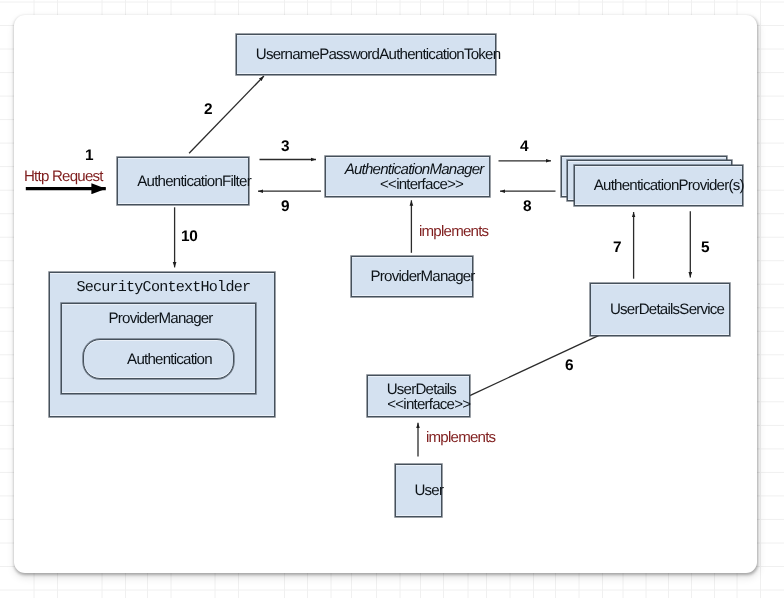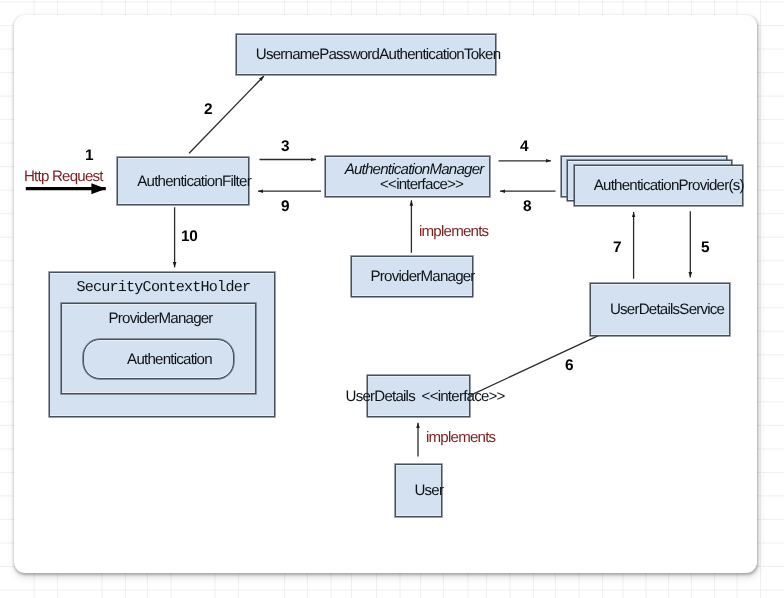--- a/index.html
+++ b/index.html
@@ -156,21 +156,21 @@
     </div>
 
     <div class="box" style="left:351px;top:256px;width:122px;height:41px;">
       <span style="transform:translateX(-2.3px);">ProviderManager</span>
     </div>
 
     <div class="box" style="left:590px;top:283px;width:140px;height:53px;">
       <span style="transform:translateX(-5.8px);">UserDetailsService</span>
     </div>
 
-    <div class="box" style="left:366.5px;top:375px;width:103.2px;height:41.5px;flex-direction:row;">
+    <div class="box" style="left:366.5px;top:375px;width:103.2px;height:41.5px;flex-direction:column;">
       <span style="transform:translate(-10.1px,1px);">UserDetails</span>
       <span style="transform:translate(-2.7px,1px);">&lt;&lt;interface&gt;&gt;</span>
     </div>
 
     <div class="box" style="left:394.5px;top:464px;width:47.3px;height:53px;">
       <span style="transform:translateX(-2.7px);">User</span>
     </div>
 
     <div class="box" style="left:49px;top:272px;width:226px;height:145px;justify-content:flex-start;padding-top:7.4px;align-items:center;">
       <span style="margin-left:-19.5px;transform:translateX(-1.8px);font-family:Liberation Mono, monospace;">SecurityContextHolder</span>

